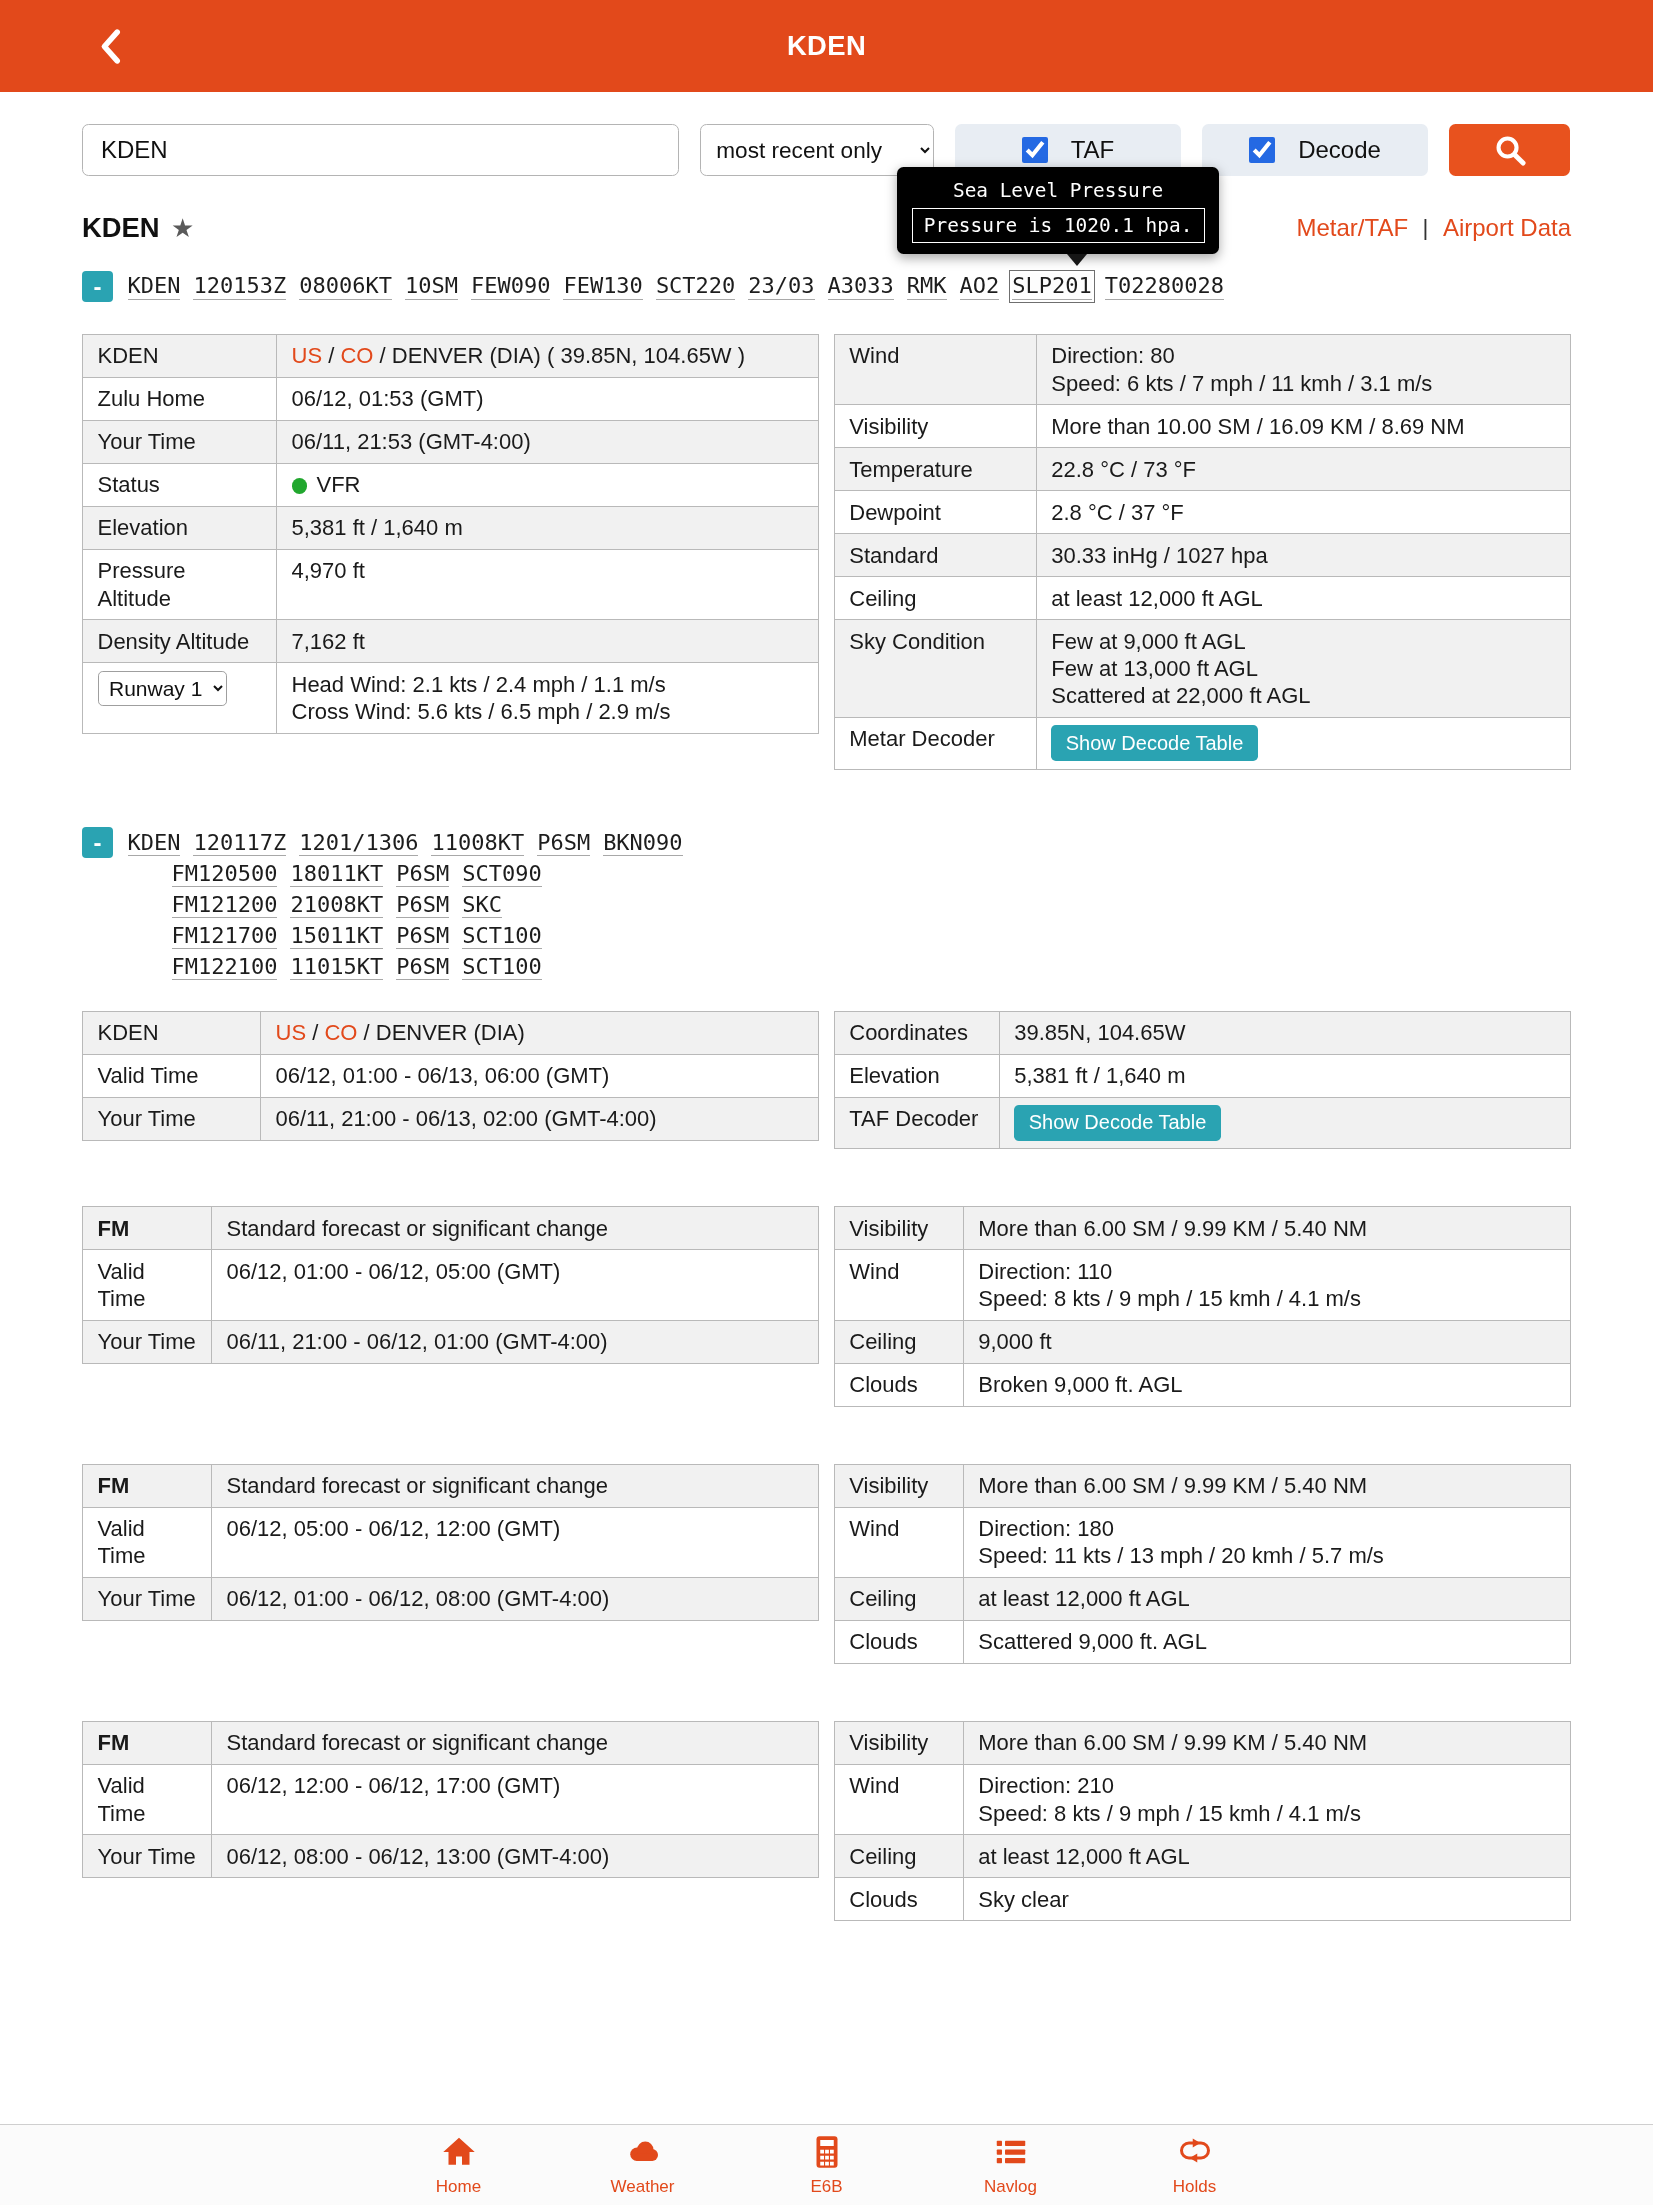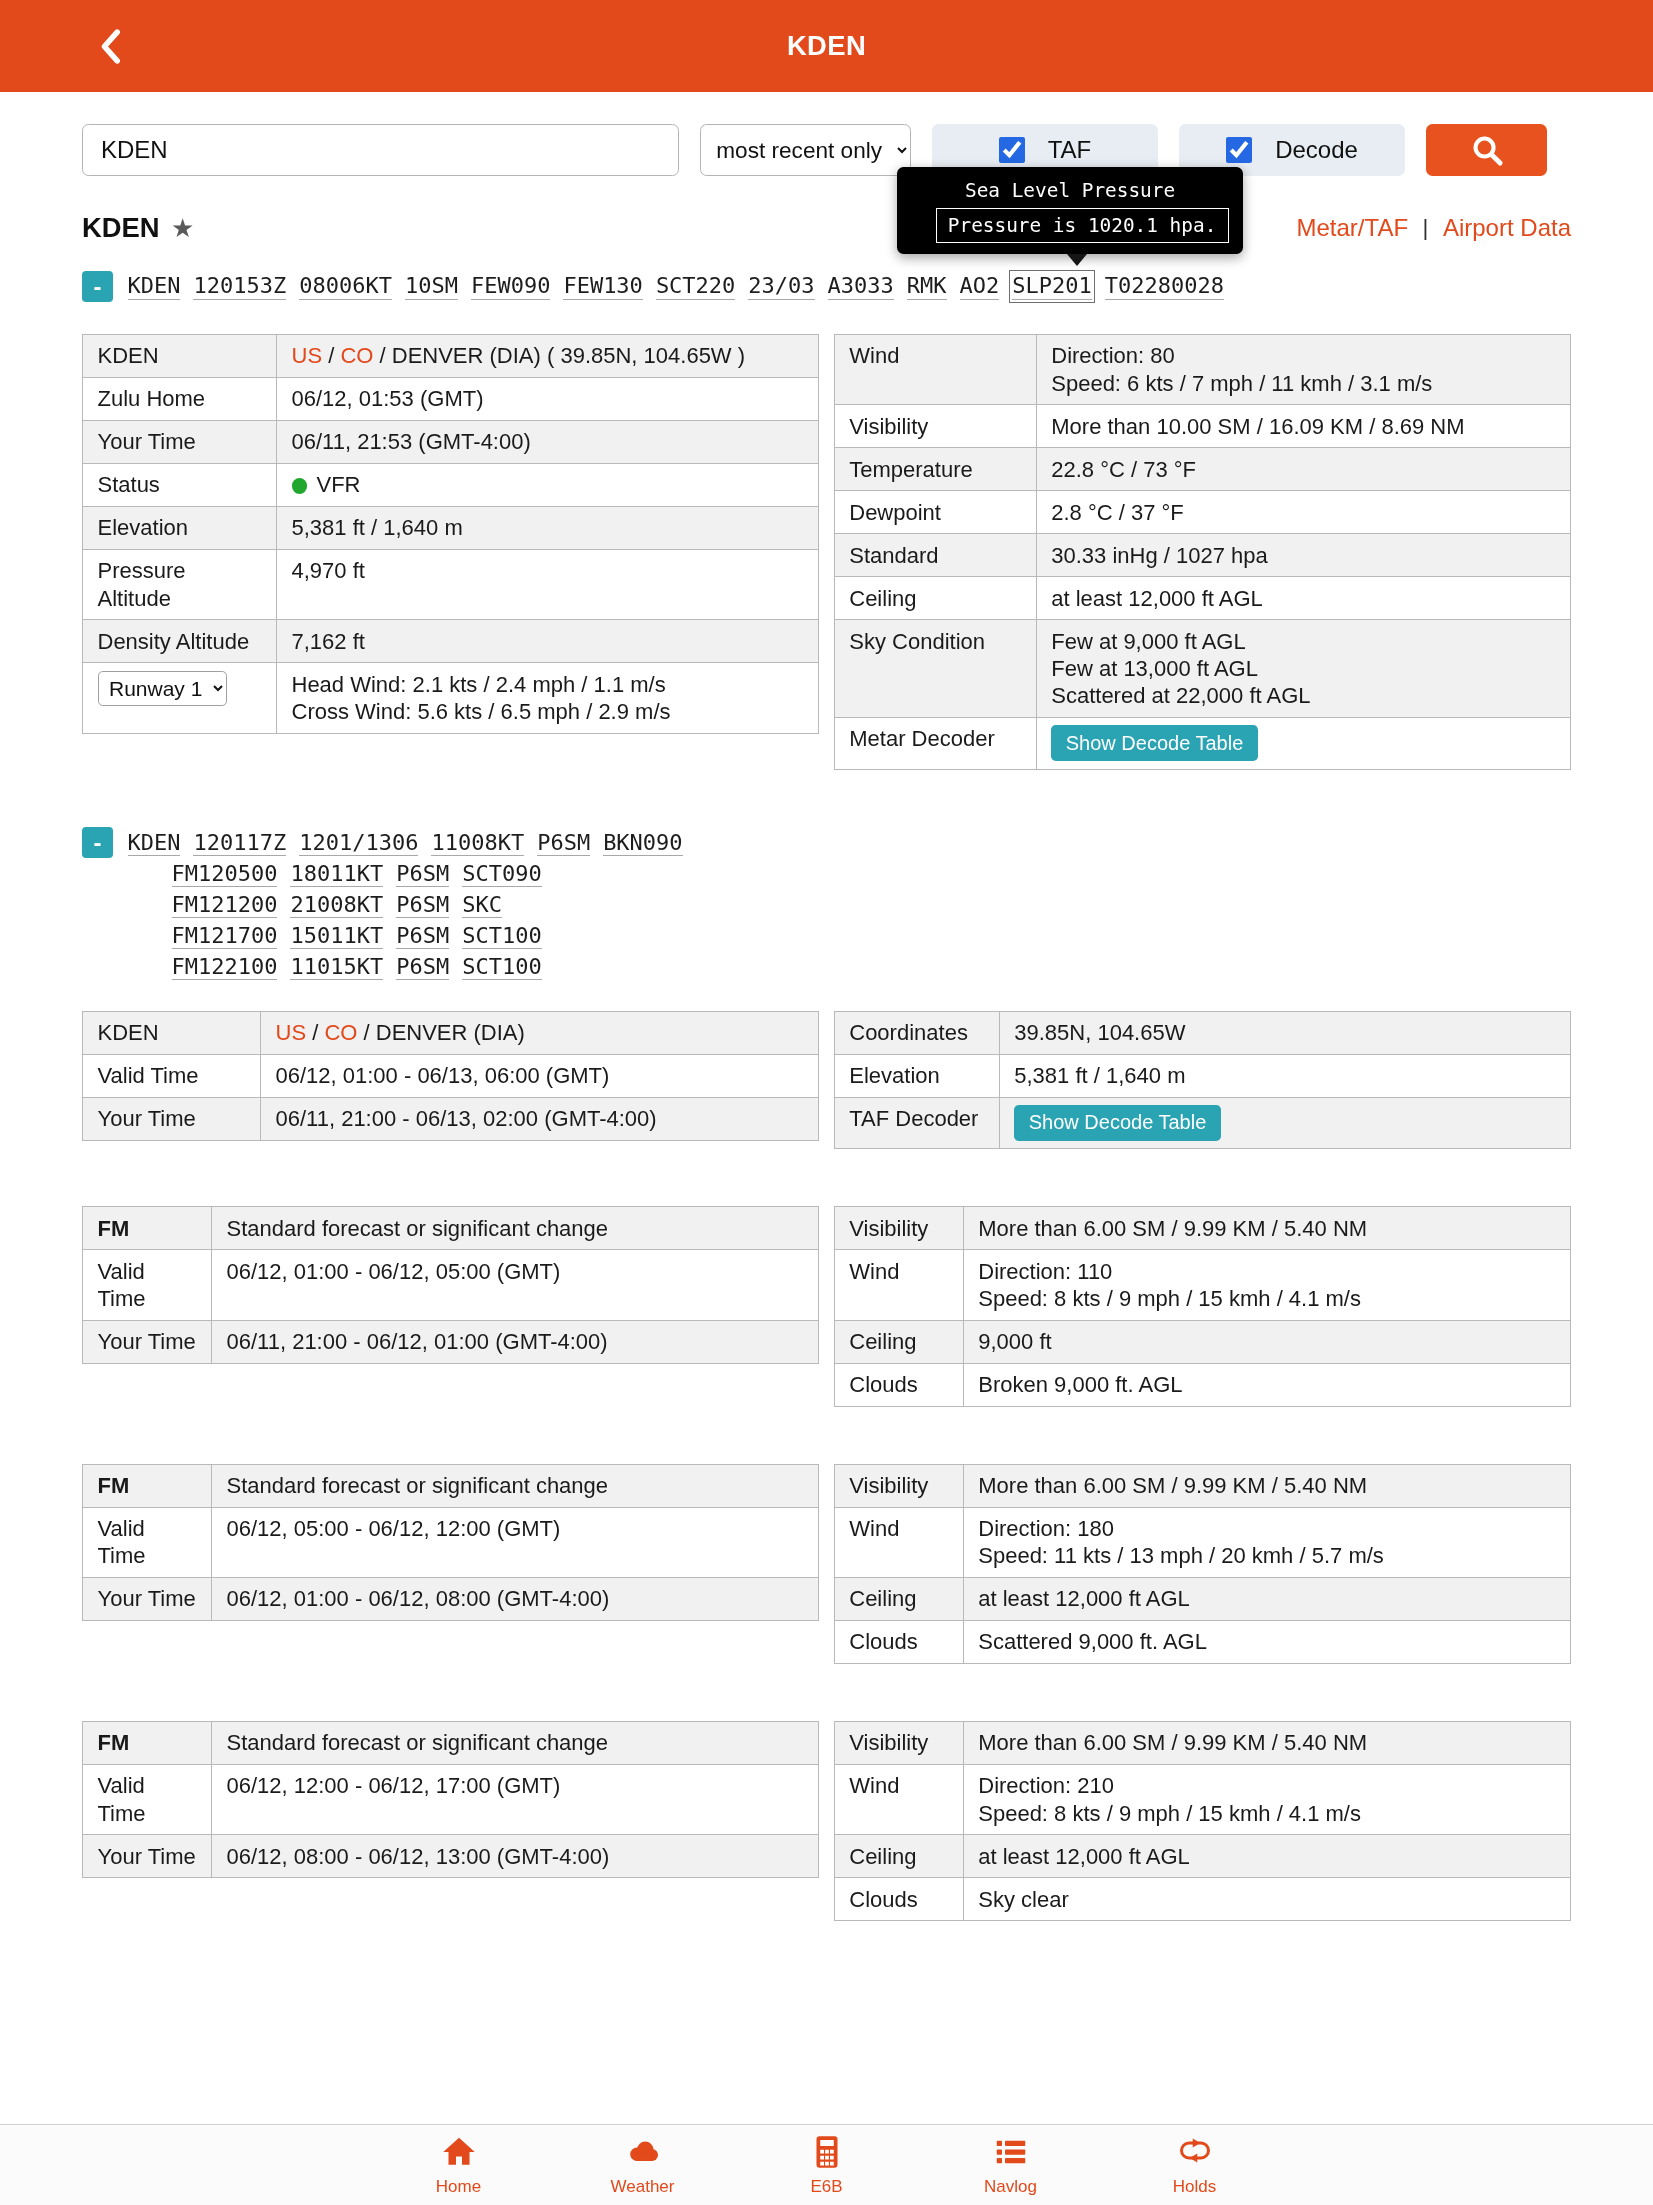--- a/index.html
+++ b/index.html
@@ -20,21 +20,21 @@
   }
   
   .container { padding:0 82px; }
   
   .search-row { display:flex; gap:21px; margin-top:32px; height:52px; align-items:stretch; }
   .search-input {
     width:597px; border:0.8px solid #b4b4b4; border-radius:6.5px; padding:0 18px;
     font-size:24px; font-family:"Liberation Sans",sans-serif; color:#111; outline:none;
   }
   .recency-select {
-    width:211px; border:0.8px solid #b4b4b4; border-radius:6.5px; background:#fff;
+    width:234px; border:0.8px solid #b4b4b4; border-radius:6.5px; background:#fff;
     font-size:22.6px; font-family:"Liberation Sans",sans-serif; padding:0 11.3px; color:#111;
   }
   .check-box {
     width:226px; background:#e8edf3; border-radius:6.5px; display:flex; align-items:center;
     justify-content:center; gap:23px; font-size:24px; color:#111; cursor:pointer;
   }
   .check-box input { width:26px; height:26px; accent-color:#2469e3; }
   .search-btn {
     width:121px; background:#e8521e; border:none; border-radius:6.5px; cursor:pointer;
     display:flex; align-items:center; justify-content:center;
@@ -71,21 +71,21 @@
   .taf-lines { display:flex; flex-direction:column; }
   .taf-lines .indent { margin-left:44px; }
   
   .tooltip {
     position:absolute; left:815px; bottom:calc(100% + 16px); z-index:10;
     background:#000000; border-radius:6.5px; padding:9.7px 14.5px 11.3px 14.5px;
     font-family:"DejaVu Sans Mono", monospace; color:#fff; font-size:19.4px; white-space:nowrap;
     box-shadow:0 3.2px 11.3px rgba(0,0,0,.35); text-align:center;
   }
   .tooltip-title { padding:1.6px 4.8px 6.5px 4.8px; }
-  .tooltip-body { border:1.6px solid #fff; padding:4.8px 11.3px;margin-left:24px; }
+  .tooltip-body { border:1.6px solid #fff; padding:4.8px 11.3px; }
   .tooltip-arrow {
     position:absolute; top:100%; left:170px; width:0; height:0;
     border-left:10.5px solid transparent; border-right:10.5px solid transparent; border-top:12px solid #161616;
   }
   
   .cols { display:flex; gap:14.5px; align-items:flex-start; }
   .cols > .col { flex:1; min-width:0; }
   .metar-tables { margin-top:32px; }
   .taf-tables { margin-top:29px; }
   .fm-block { margin-top:57px; }

